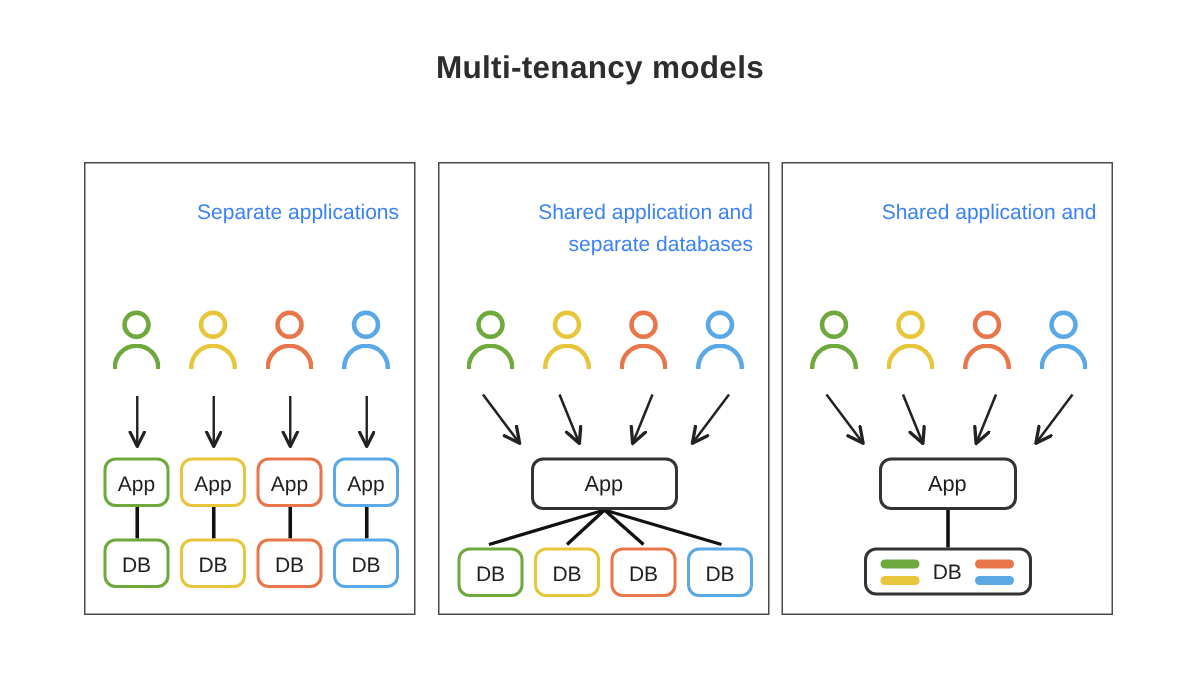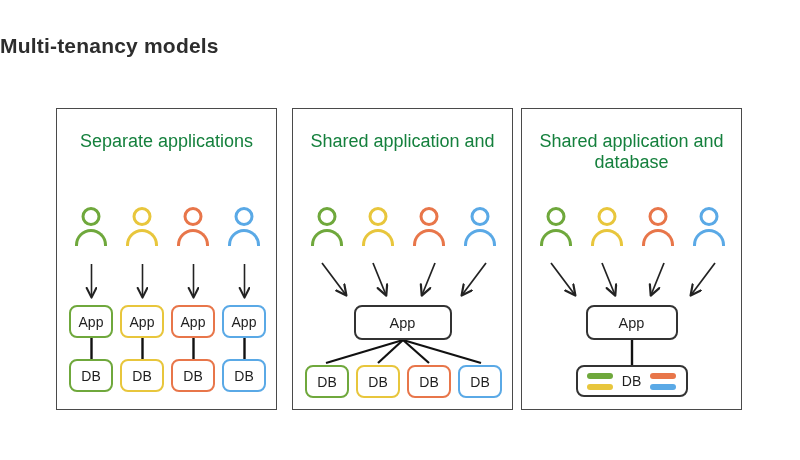--- a/index.html
+++ b/index.html
@@ -14,21 +14,21 @@
     font-family: "Liberation Sans", sans-serif;
     color: #2b2b2b;
     overflow: hidden;
   }
 
   #diagram-title {
     position: absolute;
     top: 34px;
     left: 0;
     width: 800px;
-    text-align: left;
+    text-align: center;
     font-size: 21px;
     font-weight: 700;
     letter-spacing: 0.2px;
     color: #2d2d2d;
   }
 
   .panel {
     position: absolute;
     top: 108px;
     width: 221px;
@@ -39,24 +39,24 @@
   }
   #panel-0 { left: 56px; }
   #panel-1 { left: 292px; }
   #panel-2 { left: 521px; }
 
   .panel-caption {
     position: absolute;
     top: 22px;
     left: 10px;
     right: 10px;
-    text-align: center;
-    font-size: 18px;
+    text-align: right;
+    font-size: 14px;
     line-height: 21px;
-    color: #15803d;
+    color: #3b82f6;
   }
 
   
   .users-row {
     position: absolute;
     top: 98px;
     left: 0;
     width: 221px;
     display: flex;
     justify-content: center;
@@ -252,20 +252,21 @@
       </div>
     <div class="small-box" style="border-color:#5aa9e6">
         <span>DB</span>
       </div>
   </div>
 </div>
 
 <div class="panel" id="panel-1">
   <div class="panel-caption">
     <div>Shared application and</div>
+    <div>separate databases</div>
   </div>
 
   <div class="users-row">
     <div class="user-icon" style="color:#6fa83c">
       <div class="head"></div>
       <div class="body"></div>
     </div>
     <div class="user-icon" style="color:#e8c63c">
       <div class="head"></div>
       <div class="body"></div>
@@ -316,21 +317,20 @@
       </div>
     <div class="small-box" style="border-color:#5aa9e6">
         <span>DB</span>
       </div>
   </div>
 </div>
 
 <div class="panel" id="panel-2">
   <div class="panel-caption">
     <div>Shared application and</div>
-    <div>database</div>
   </div>
 
   <div class="users-row">
     <div class="user-icon" style="color:#6fa83c">
       <div class="head"></div>
       <div class="body"></div>
     </div>
     <div class="user-icon" style="color:#e8c63c">
       <div class="head"></div>
       <div class="body"></div>

